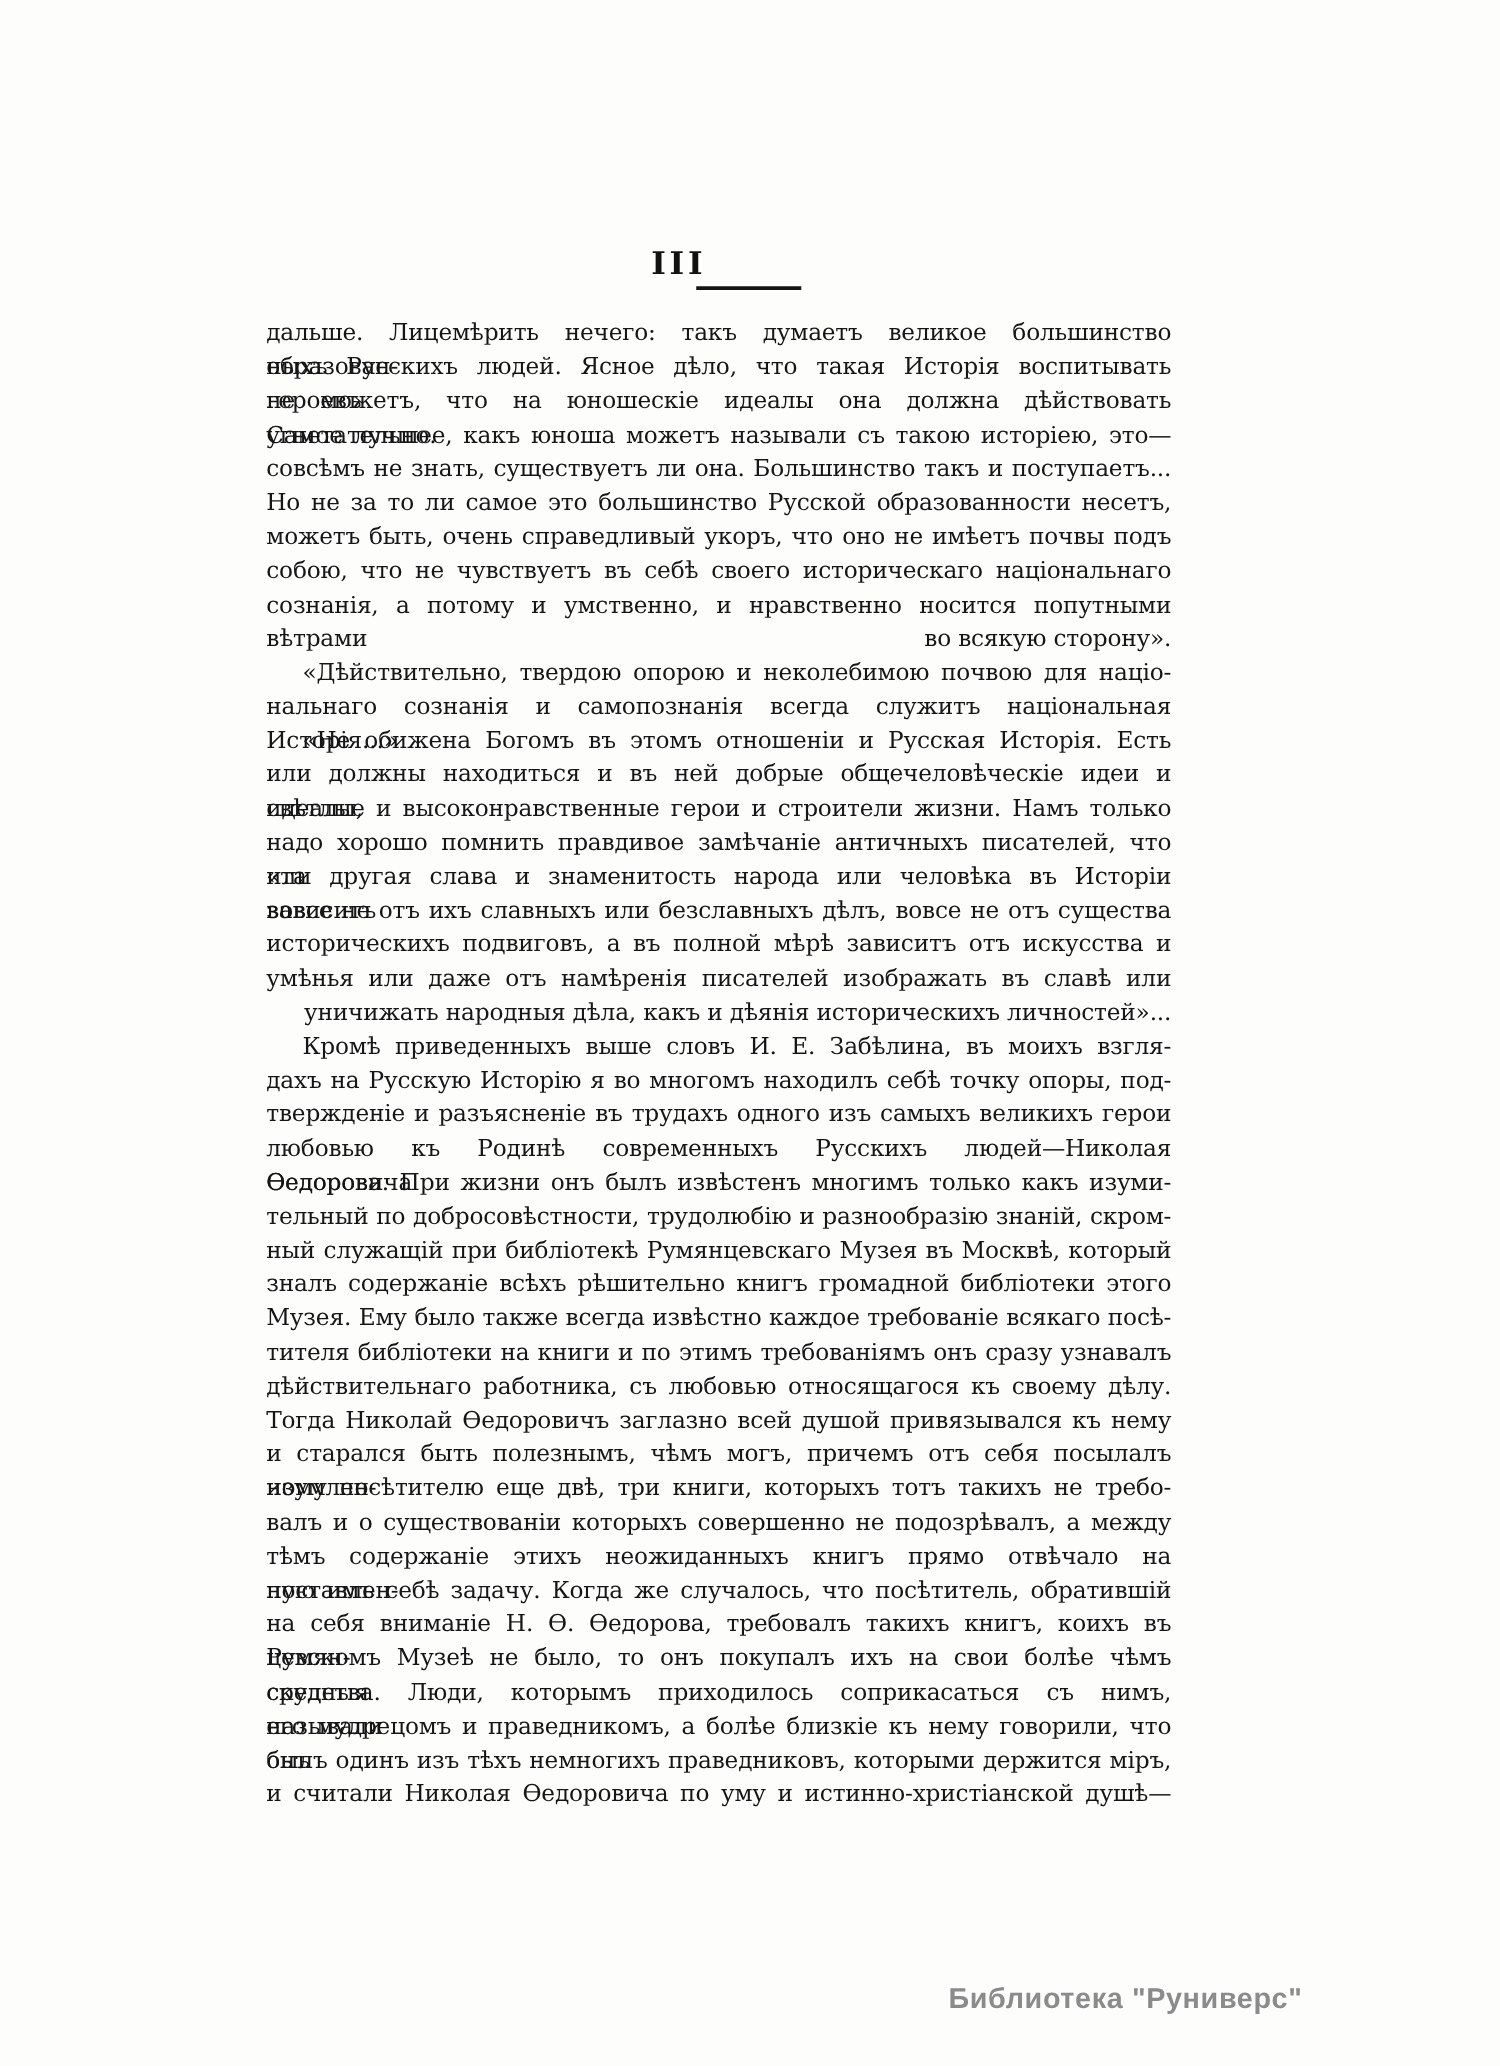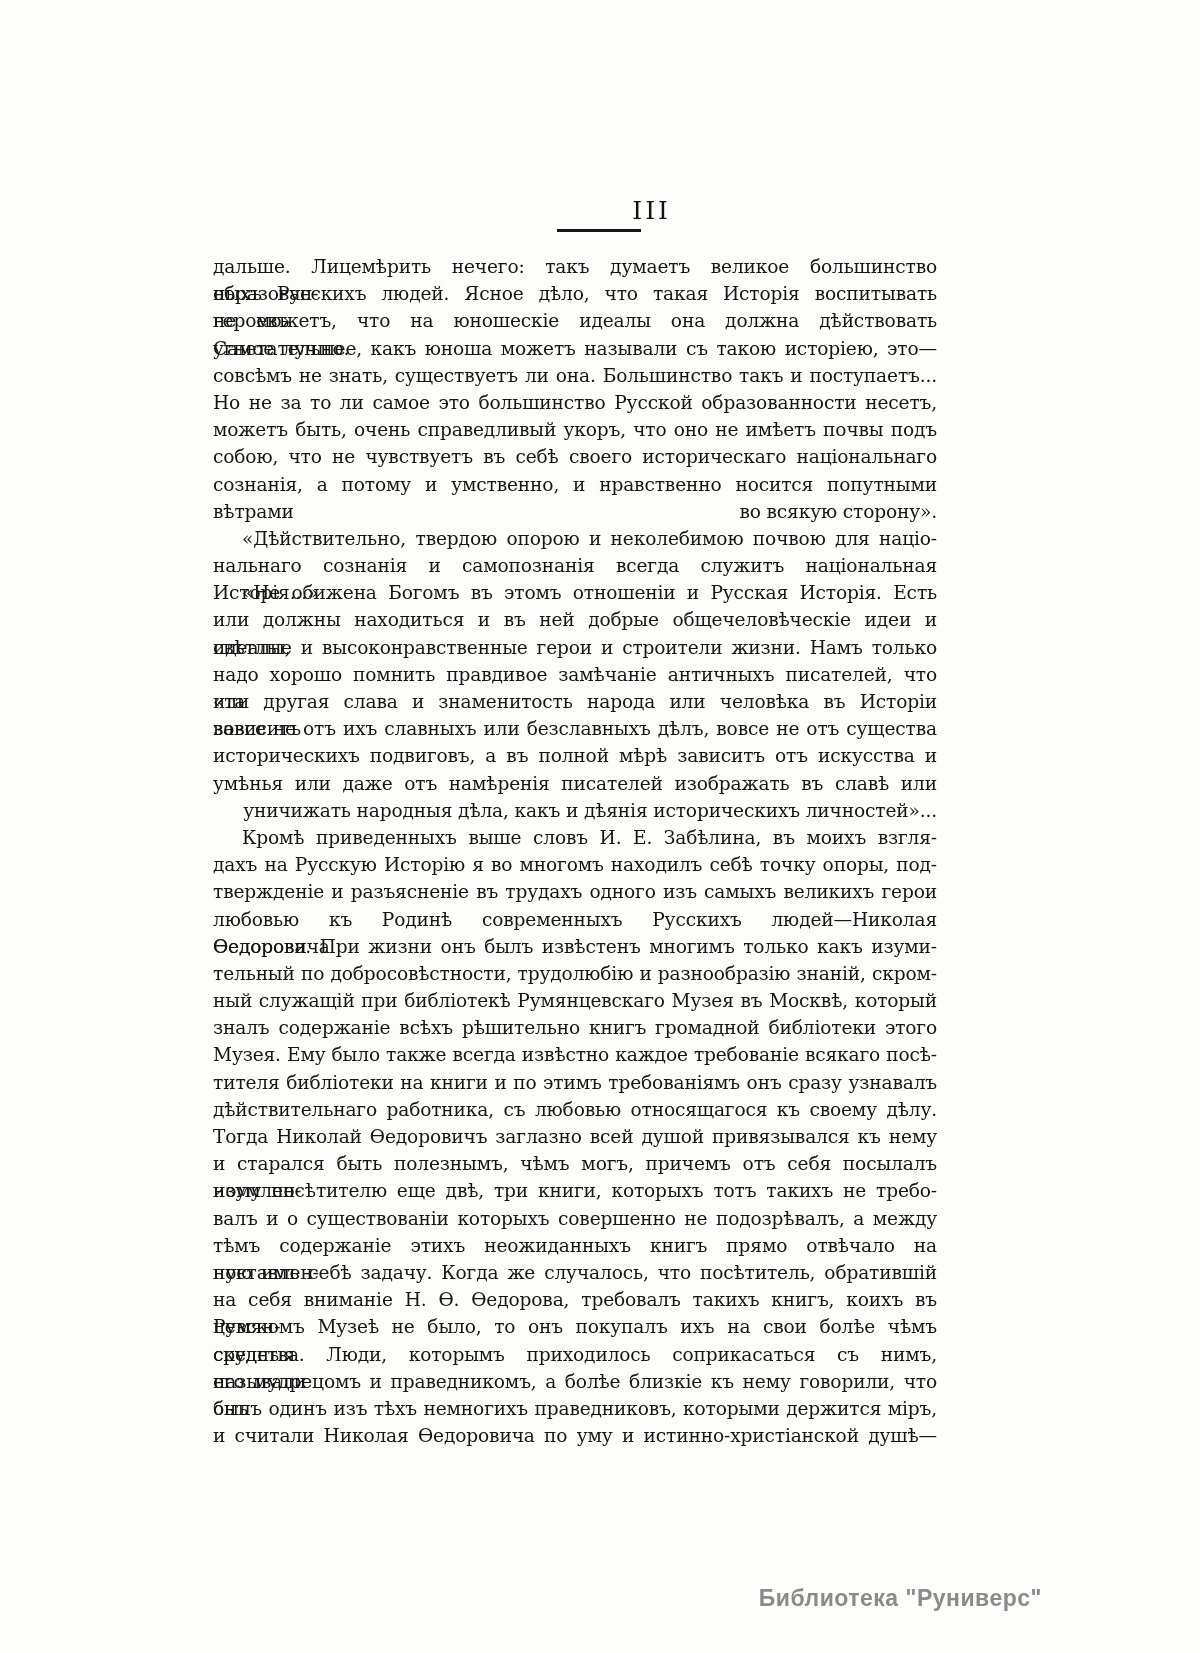--- a/index.html
+++ b/index.html
@@ -14,23 +14,23 @@
     background: #fdfdfc;
     overflow: hidden;
     font-family: "DejaVu Serif", serif;
     color: #161616;
   }
   .chapter-number {
     position: absolute;
     left: 521px;
     top: 196px;
     width: 150px;
-    text-align: right;
+    text-align: left;
     font-size: 25px;
-    font-weight: 400;
+    font-weight: 700;
     letter-spacing: 3px;
     color: #121212;
   }
   .chapter-rule {
     position: absolute;
     left: 557px;
     top: 229px;
     width: 84px;
     height: 3px;
     background: #151515;

